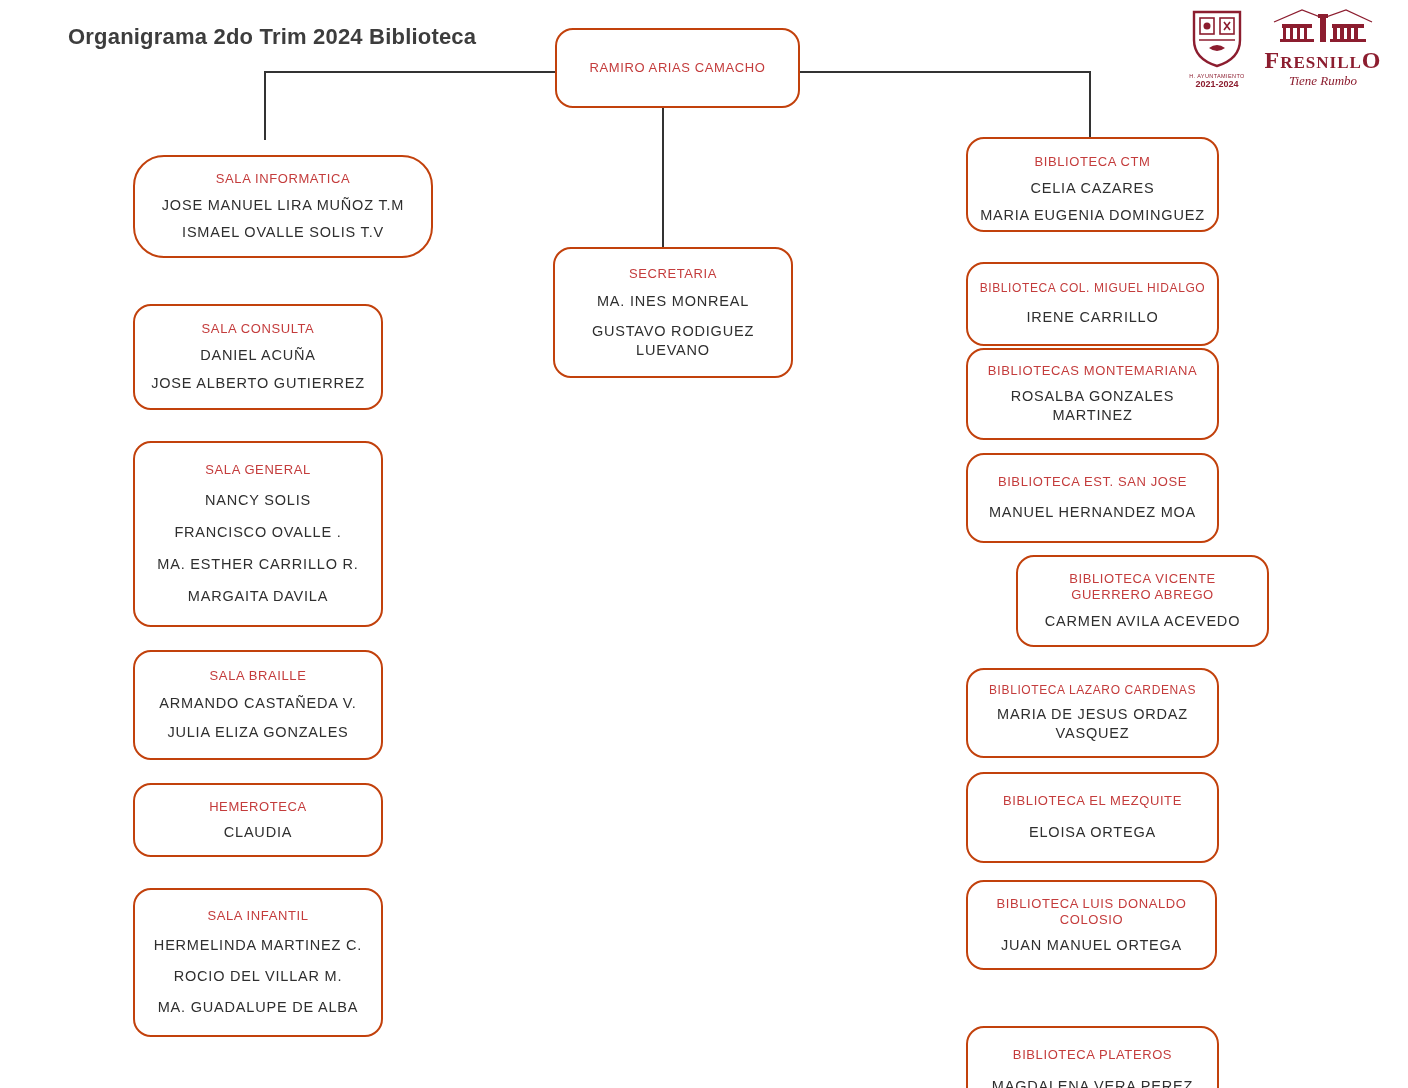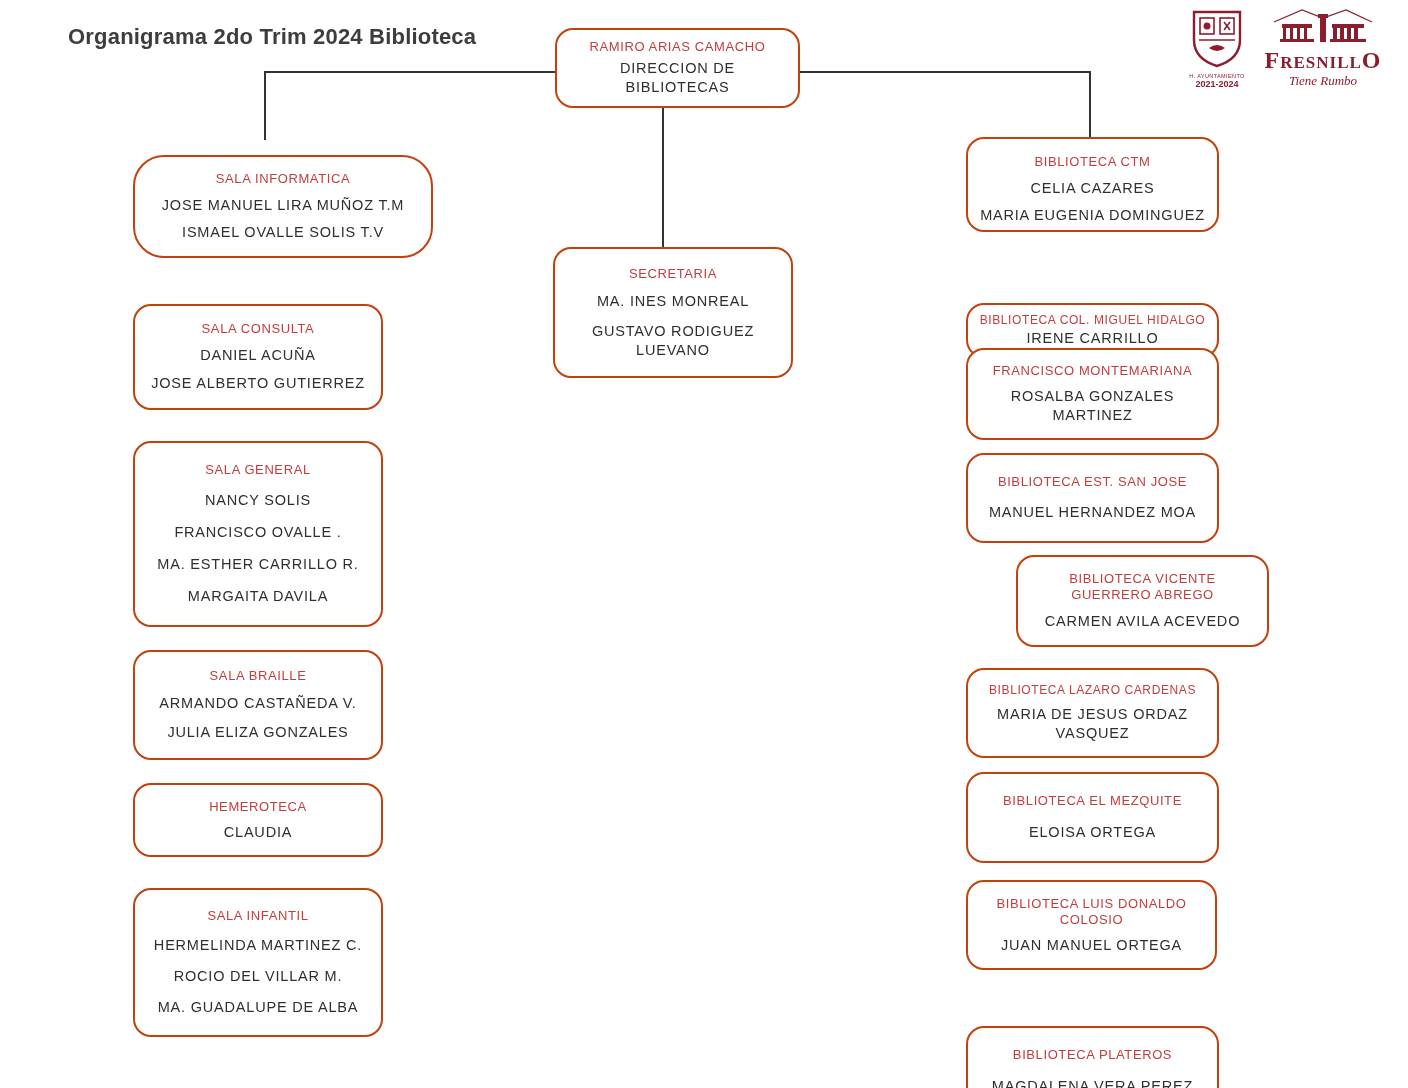--- a/index.html
+++ b/index.html
@@ -136,21 +136,20 @@
       <rect x="79" y="20" width="4" height="12" fill="#8c1d2f"></rect>
       <rect x="86" y="20" width="4" height="12" fill="#8c1d2f"></rect>
       <rect x="62" y="31" width="36" height="3" fill="#8c1d2f"></rect>
     </svg>
     <div class="fresnillo-word"><span class="cap">F</span><span>RESNILL</span><span class="cap">O</span></div>
     <div class="fresnillo-tagline">Tiene Rumbo</div>
   </div>
 
   <div class="node" style="left:555px; top:28px; width:245px; height:80px;">
     <div class="node-title">RAMIRO ARIAS CAMACHO</div>
-    <div class="member">DIRECCION DE BIBLIOTECAS</div>
   </div>
 
   <div class="node" style="left:553px; top:247px; width:240px; height:131px;">
     <div class="node-title">SECRETARIA</div>
     <div class="member">MA. INES MONREAL</div>
     <div class="member">GUSTAVO RODIGUEZ LUEVANO</div>
   </div>
 
   <div class="node" style="left:133px; top:155px; width:300px; height:103px;border-radius:31px;">
     <div class="node-title">SALA INFORMATICA</div>
@@ -189,27 +188,27 @@
     <div class="member">ROCIO DEL VILLAR M.</div>
     <div class="member">MA. GUADALUPE DE ALBA</div>
   </div>
 
   <div class="node clip" style="left:966px; top:137px; width:253px; height:95px;">
     <div class="node-title">BIBLIOTECA CTM</div>
     <div class="member">CELIA CAZARES</div>
     <div class="member clipped">MARIA EUGENIA DOMINGUEZ</div>
   </div>
 
-  <div class="node small-title" style="left:966px; top:262px; width:253px; height:55px;margin-top:41px;">
+  <div class="node small-title" style="left:966px; top:262px; width:253px; height:84px;">
     <div class="node-title">BIBLIOTECA COL. MIGUEL HIDALGO</div>
     <div class="member">IRENE CARRILLO</div>
   </div>
 
   <div class="node" style="left:966px; top:348px; width:253px; height:92px;">
-    <div class="node-title">FRANCISCO MONTEMARIANA</div>
+    <div class="node-title">BIBLIOTECAS MONTEMARIANA</div>
     <div class="member" style="max-width:200px;">ROSALBA GONZALES MARTINEZ</div>
   </div>
 
   <div class="node" style="left:966px; top:453px; width:253px; height:90px;">
     <div class="node-title">BIBLIOTECA EST. SAN JOSE</div>
     <div class="member">MANUEL HERNANDEZ MOA</div>
   </div>
 
   <div class="node" style="left:1016px; top:555px; width:253px; height:92px;">
     <div class="node-title" style="max-width:180px;">BIBLIOTECA VICENTE GUERRERO ABREGO</div>

